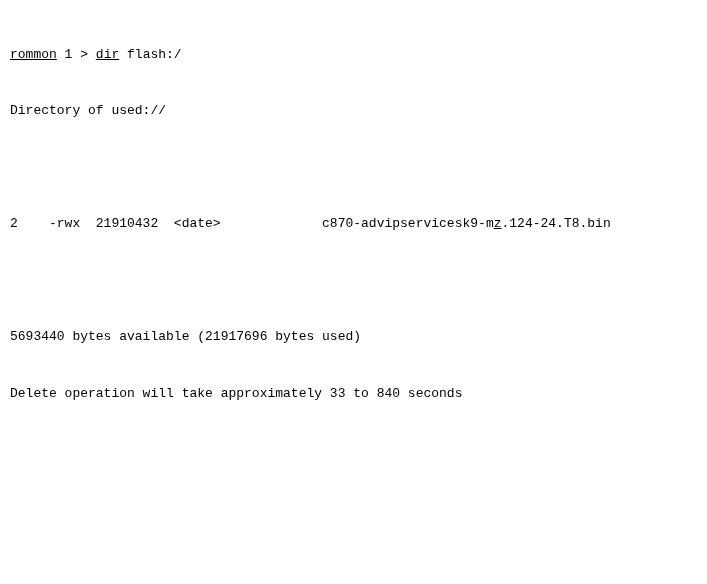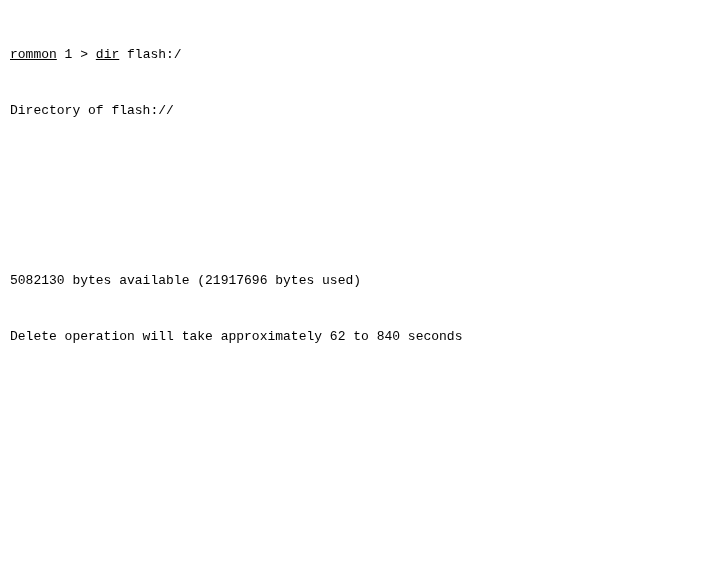--- a/index.html
+++ b/index.html
@@ -26,25 +26,26 @@
     }
     .underline {
       text-decoration: underline;
     }
   </style>
 </head>
 <body>
 
 <div class="terminal">
   <span class="line"><span class="underline">rommon</span> 1 &gt; <span class="underline">dir</span> flash:/</span>
-  <span class="line">Directory of flash://</span>
+  <span class="line">Directory of used://</span>
   <span class="line"> </span>
+  <span class="line">2    -rwx  21910432  &lt;date&gt;             c870-advipservicesk9-m<span class="underline">z</span>.124-24.T8.bin</span>
   <span class="line"> </span>
-  <span class="line">5082130 bytes available (21917696 bytes used)</span>
-  <span class="line">Delete operation will take approximately 62 to 840 seconds</span>
+  <span class="line">5693440 bytes available (21917696 bytes used)</span>
+  <span class="line">Delete operation will take approximately 33 to 840 seconds</span>
   
   
   
   
   
   
   
   
   
   

